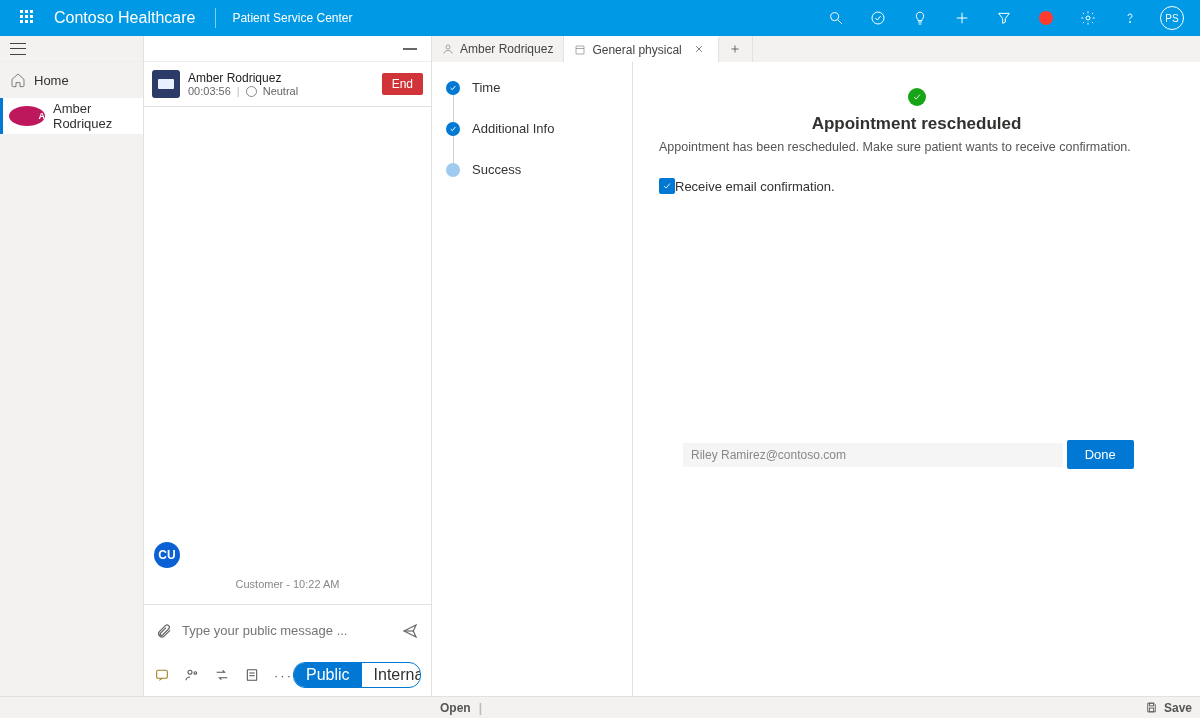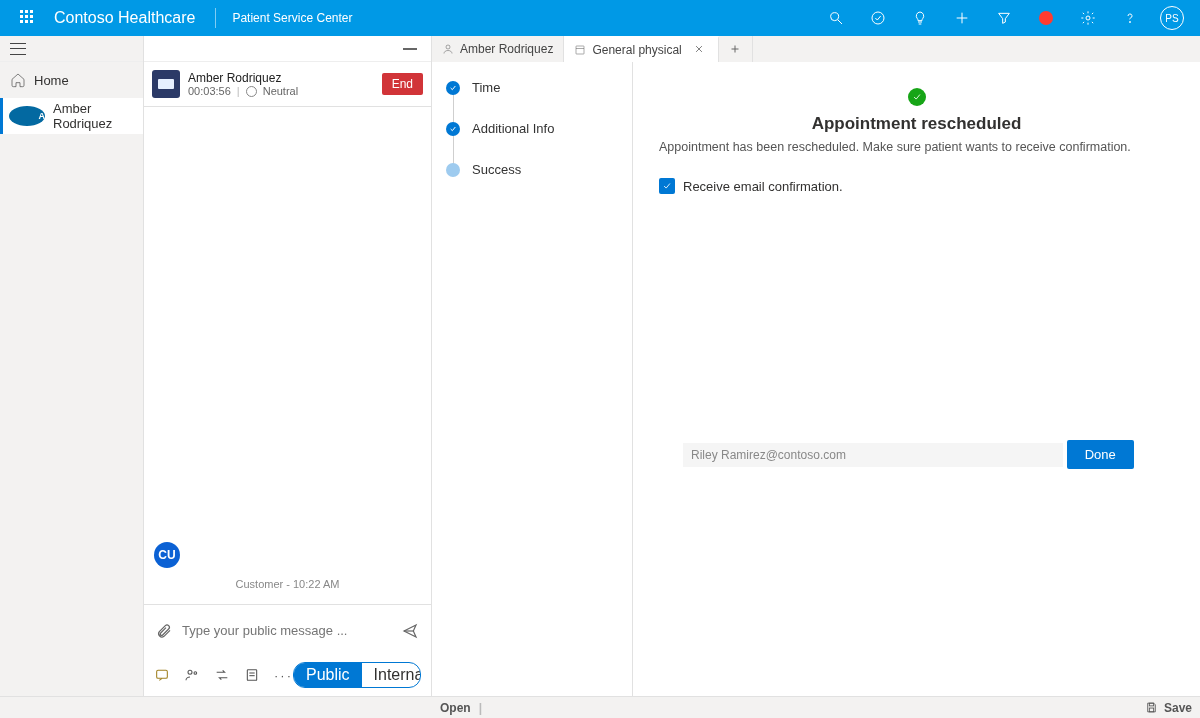--- a/index.html
+++ b/index.html
@@ -33,21 +33,21 @@
 
   
   .leftrail{width:144px;background:#f3f2f1;border-right:1px solid var(--border);display:flex;flex-direction:column;}
   .hamwrap{height:26px;display:flex;align-items:center;padding:0 10px;border-bottom:1px solid #eee;}
   .ham{width:16px;height:12px;display:flex;flex-direction:column;justify-content:space-between;cursor:pointer;}
   .ham span{height:1px;background:#444;}
   .railitem{display:flex;align-items:center;gap:8px;height:36px;padding:0 10px;cursor:pointer;}
   .railitem.home svg{stroke:#444;fill:none;}
   .rail-sel{display:flex;align-items:center;gap:8px;height:36px;padding:0 6px;background:#fff;border-left:3px solid var(--blue-dark);cursor:pointer;}
   .rail-avatar{width:20px;height:20px;border-radius:50%;display:flex;align-items:center;justify-content:center;color:#fff;font-size:9px;font-weight:600;}
-  .col-green{background:#0369a1;padding-left:36px;}
+  .col-green{background:#be185d;padding-left:36px;}
 
   
   .chatpanel{width:288px;background:#fff;border-right:1px solid var(--border);display:flex;flex-direction:column;}
   .chat-topbar{height:26px;display:flex;align-items:center;justify-content:flex-end;padding:0 14px;border-bottom:1px solid #eee;}
   .chat-topbar .minim{width:14px;height:2px;background:#666;cursor:pointer;}
   .chathdr{display:flex;align-items:center;padding:8px 8px;border-bottom:1px solid var(--border);gap:8px;}
   .chaticon{width:28px;height:28px;background:#2b3a67;border-radius:3px;display:flex;align-items:center;justify-content:center;}
   .chaticon .inner{width:16px;height:10px;background:#e6f0ff;border-radius:1px;}
   .chatinfo{flex:1;font-size:11px;color:#333;}
   .chatinfo .name{font-size:12px;color:#222;}
@@ -87,21 +87,21 @@
   .stepline{position:absolute;left:21px;top:28px;width:1px;height:80px;background:#cfcfcf;z-index:0;}
   .step span.lbl{font-size:13px;color:#333;}
   .stepcol .step{z-index:1;}
 
   .rcol{flex:1;border-left:1px solid var(--border);padding:26px 26px;}
   .okrow{display:flex;align-items:center;gap:8px;margin-bottom:6px;flex-direction:column;}
   .okcirc{width:18px;height:18px;border-radius:50%;background:#17a517;display:flex;align-items:center;justify-content:center;}
   .okcirc svg{stroke:#fff;stroke-width:2;fill:none;}
   .hdr{font-size:17px;font-weight:600;}
   .subt{font-size:12.5px;color:#555;margin-bottom:24px;}
-  .checkrow{display:flex;align-items:center;gap:8px;margin-bottom:6px;}
+  .checkrow{display:flex;align-items:center;gap:0;margin-bottom:6px;}
   .cbox{width:16px;height:16px;background:var(--blue-dark);display:flex;align-items:center;justify-content:center;border-radius:2px;}
   .cbox svg{stroke:#fff;stroke-width:2;fill:none;}
   .emailfield{margin-left:24px;width:380px;background:#f5f5f5;border:none;padding:5px 8px;font-size:12px;color:#888;outline:none;}
   .donebtn{margin-top:240px;background:var(--blue-dark);color:#fff;border:none;padding:7px 18px;border-radius:2px;font-size:13px;cursor:pointer;}
 
   
   .status{height:22px;background:#f3f2f1;border-top:1px solid var(--border);display:flex;align-items:center;padding:0 8px;font-size:12px;color:#555;justify-content:space-between;font-weight:bold;}
   .statusl{margin-left:432px;display:flex;align-items:center;gap:8px;}
   .statusr{display:flex;align-items:center;gap:6px;}
 </style>

